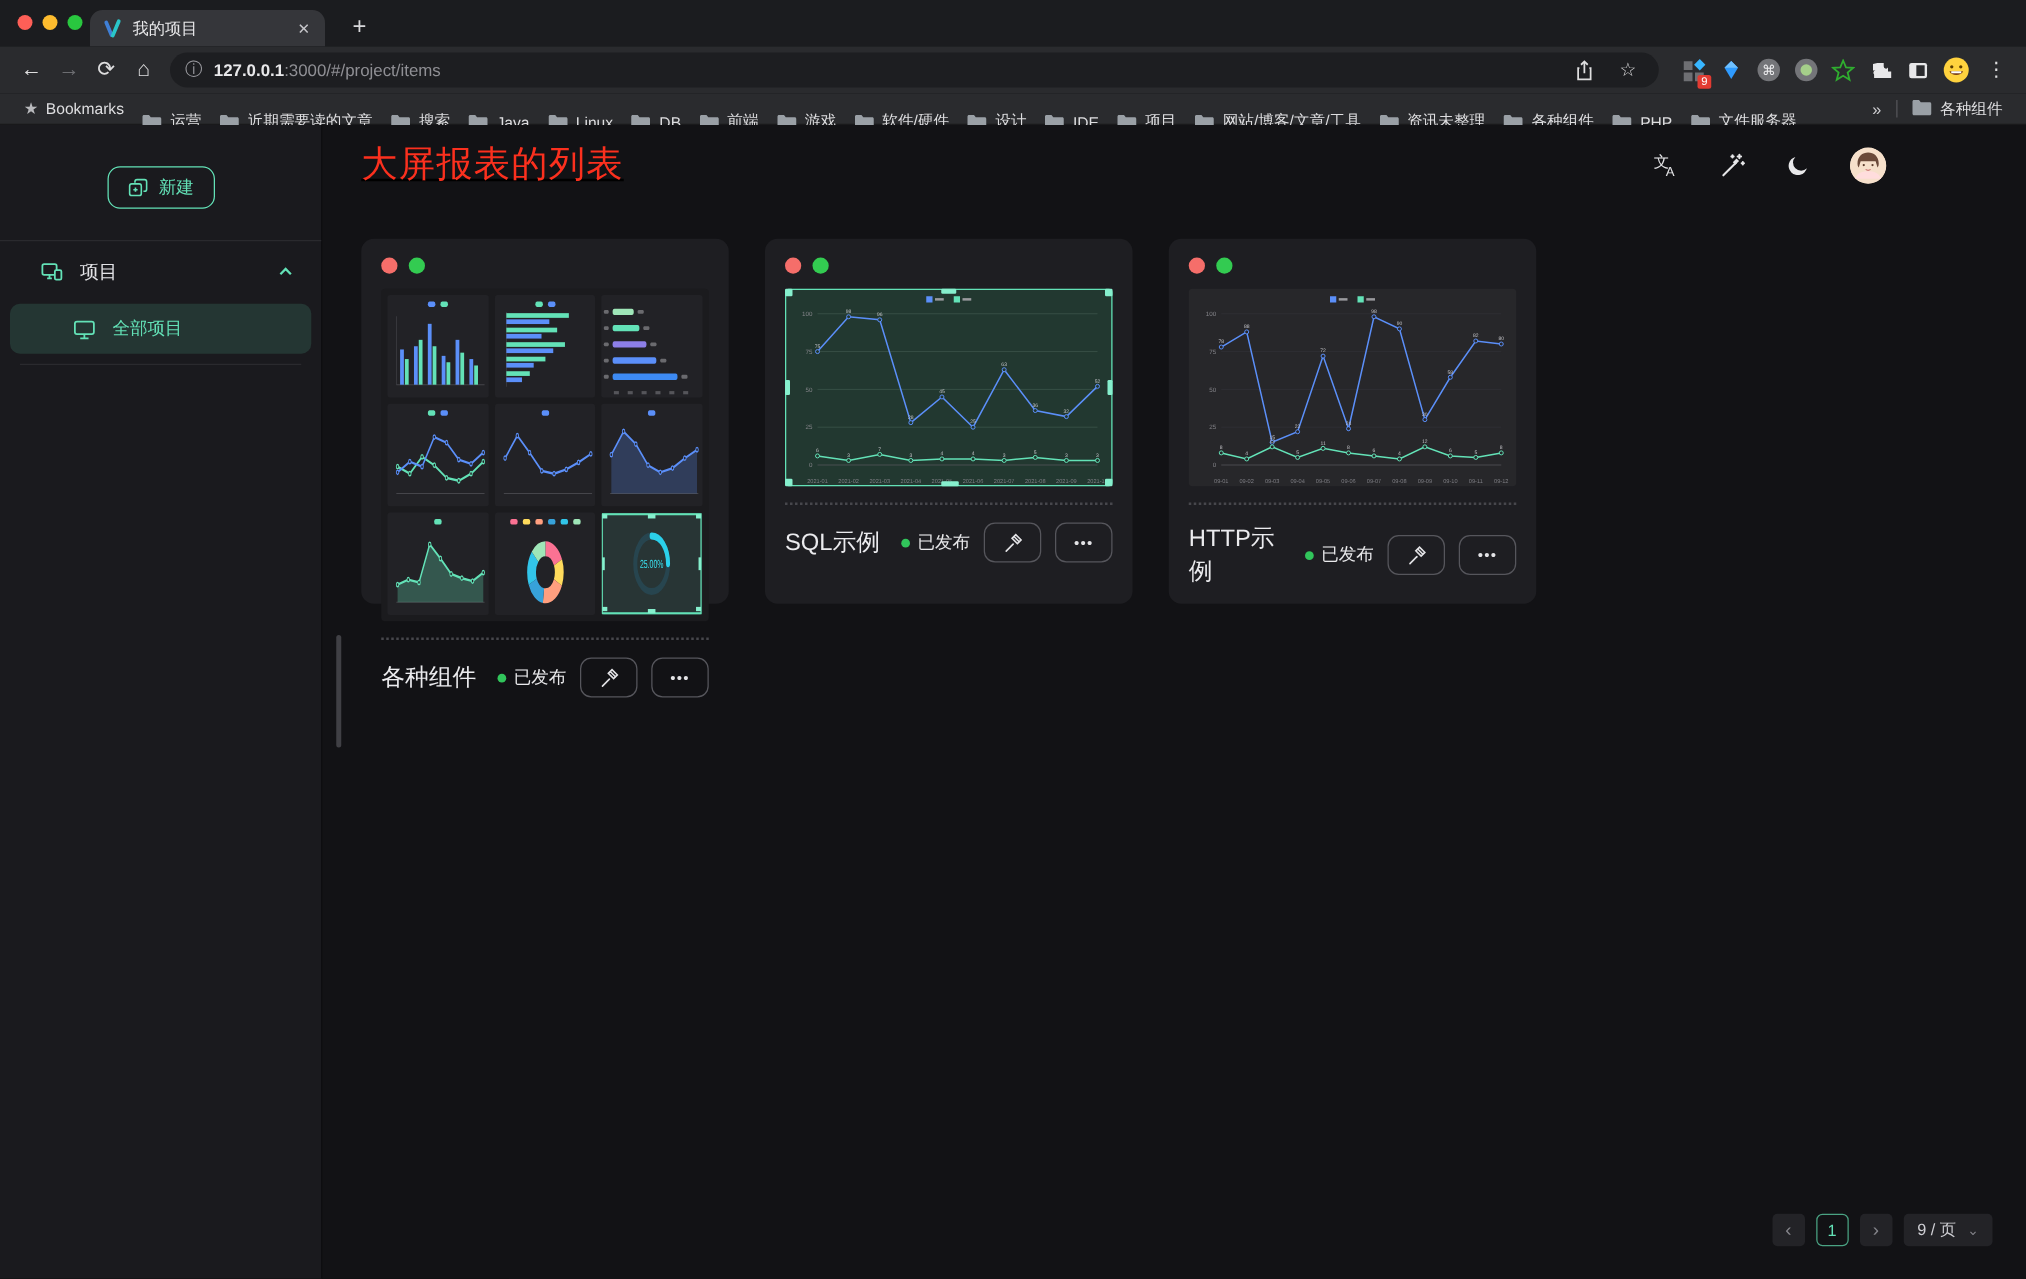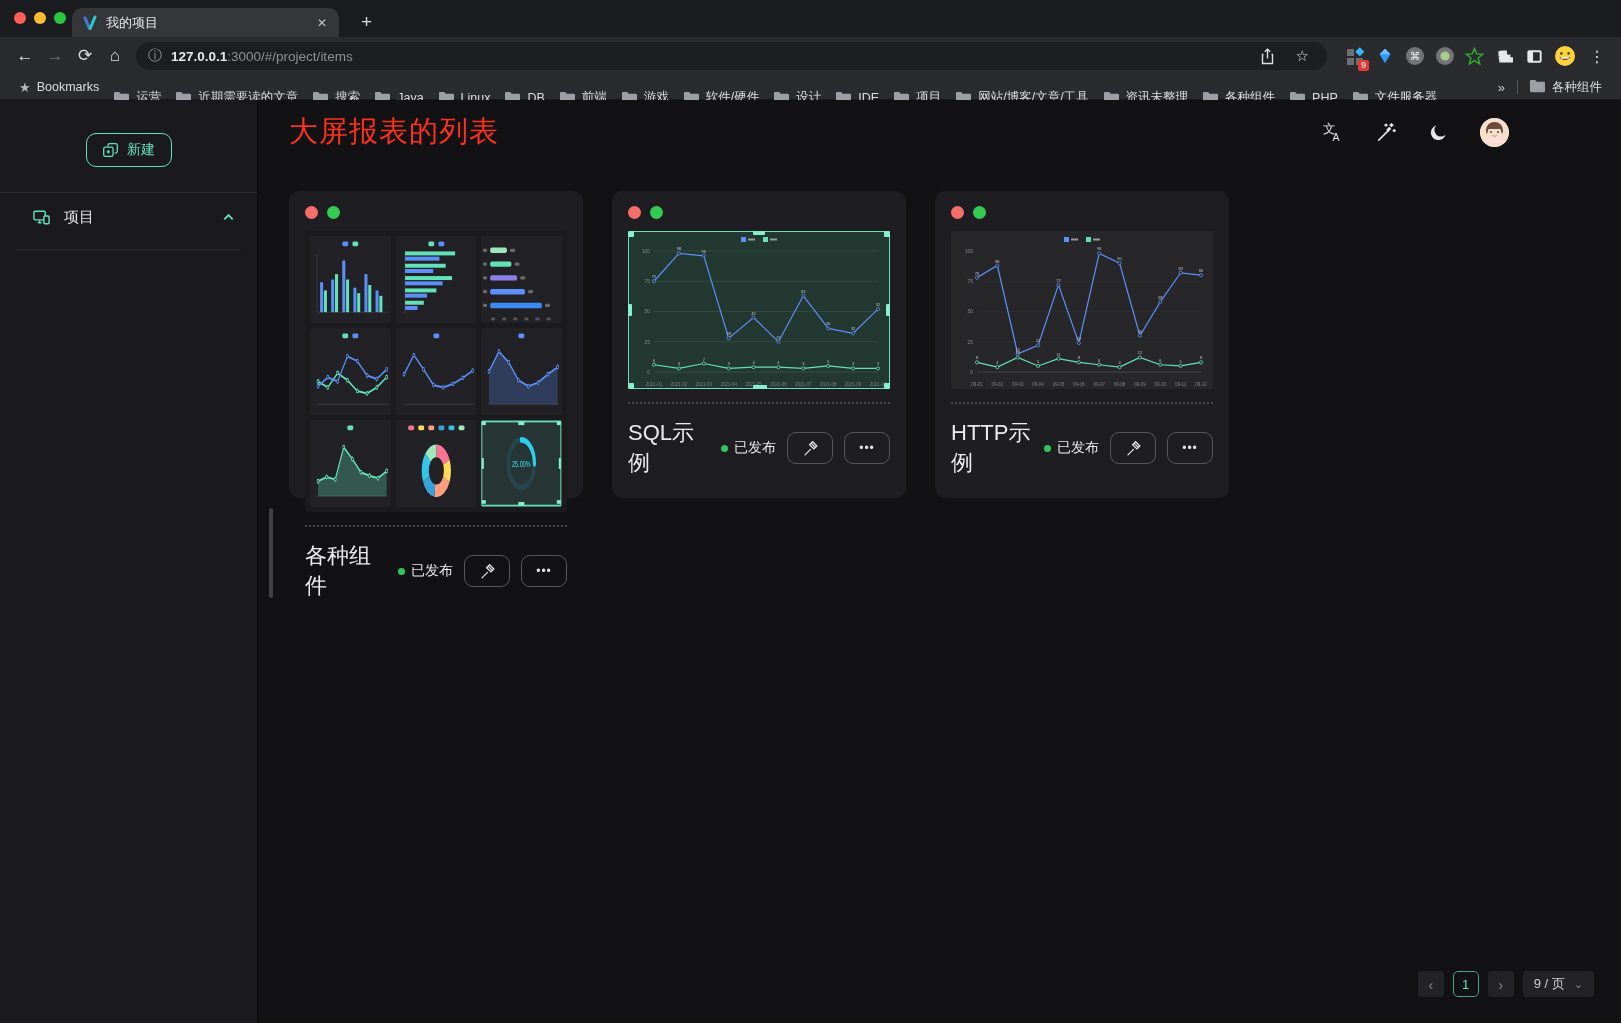--- a/index.html
+++ b/index.html
@@ -6,21 +6,21 @@
   body{width:1621px;height:1023px;position:relative;overflow:hidden;
        font-family:"Liberation Sans","DejaVu Sans",sans-serif;-webkit-font-smoothing:antialiased;}
   *{box-sizing:border-box;}
   button{font-family:inherit;cursor:pointer;}
 
   
   .titlebar{height:37px;background:#1b1c1f;position:relative;display:flex;align-items:flex-end;}
   .lights{position:absolute;left:14px;top:12px;display:flex;gap:8px;}
   .light{width:12px;height:12px;border-radius:50%;}
   .light.r{background:#fe5f57}.light.y{background:#febc2e}.light.g{background:#29c73f}
-  .tab{margin-left:72px;width:267px;height:29px;background:#35363a;border-radius:10px 10px 0 0;
+  .tab{margin-left:72px;width:188px;height:29px;background:#35363a;border-radius:10px 10px 0 0;
        display:flex;align-items:center;padding:0 10px;gap:8px;}
   .tab-title{font-size:13px;color:#e7e7e9;flex:1;white-space:nowrap;overflow:hidden;}
   .tab-close{color:#c6c6ca;font-size:12px;background:none;border:none;padding:0 2px;}
   .newtab{color:#d8d8db;font-size:19px;margin:0 0 5px 16px;background:none;border:none;line-height:1;}
 
   .toolbar{height:38px;background:#2a2b2e;display:flex;align-items:center;padding:0 10px;}
   .nav-ico{width:30px;height:28px;text-align:center;font-size:17px;line-height:28px;color:#dededf;background:none;border:none;padding:0;}
   .nav-ico.disabled{color:#6c6d71;}
   .omnibox{flex:1;height:28px;background:#1d1e21;border-radius:14px;display:flex;align-items:center;
            padding:0 12px;margin:0 8px 0 6px;gap:9px;}
@@ -57,21 +57,21 @@
   .mi{display:flex;align-items:center;height:40px;margin:2px 8px;border-radius:8px;padding-left:50px;
       gap:13px;color:#d8d8dc;font-size:14px;}
   .mi.active{background:rgba(99,226,183,.14);color:#63e2b7;}
   .mi.root{padding-left:24px;margin-top:6px;}
   .sb-footer{position:absolute;bottom:0;left:0;right:0;border-top:1px solid #2a2a2e;padding:12px 10px;
              display:flex;justify-content:space-between;}
   .sb-btn{height:34px;background:#29292d;border:none;border-radius:6px;color:#d8d8dc;font-size:13px;
           display:flex;align-items:center;gap:8px;padding:0 14px;}
 
   .main{flex:1;position:relative;padding-left:31px;}
-  .page-header{display:flex;align-items:center;height:64px;}
+  .page-header{display:flex;align-items:center;height:64px;text-decoration:underline;}
   .page-title{font-size:29px;color:#fb301e;letter-spacing:1px;}
   .header-icons{margin-left:auto;display:flex;align-items:center;gap:31px;margin-right:112px;}
   .h-ico{color:#e6e6e8;background:none;border:none;display:flex;padding:0;}
   .avatar{width:29px;height:29px;border-radius:50%;overflow:hidden;padding:0;border:none;background:#f3ddc8;}
 
   .cards{display:flex;gap:29px;margin-top:27px;}
   .card{width:294px;background:#1e1e22;border-radius:10px;padding:13px 16px 13px;}
   .dots{display:flex;gap:9px;padding-top:2px;}
   .dot{width:13px;height:13px;border-radius:50%;}
   .dot.red{background:#f56e6a}.dot.green{background:#33cb51}
@@ -85,21 +85,21 @@
   .preview > svg{display:block;width:100%;height:100%;}
   .handle{position:absolute;background:#86efcd;border-radius:1px;}
   .handle.tm,.handle.bm{left:50%;margin-left:-6px;width:12px;height:4px;}
   .handle.tm{top:0}.handle.bm{bottom:0}
   .handle.ml,.handle.mr{top:50%;margin-top:-6px;width:4px;height:12px;}
   .handle.ml{left:0}.handle.mr{right:0}
   .handle.tl,.handle.tr,.handle.bl,.handle.br{width:6px;height:6px;}
   .handle.tl{left:0;top:0}.handle.tr{right:0;top:0}.handle.bl{left:0;bottom:0}.handle.br{right:0;bottom:0}
   .dashed{border-top:2px dotted #47474c;margin-top:13px;}
   .cfoot{display:flex;align-items:center;margin-top:14px;gap:11px;}
-  .cname{font-size:22px;color:#ebebee;flex:1;}
+  .cname{font-size:19px;color:#ebebee;flex:1;}
   .status{display:flex;align-items:center;gap:6px;font-size:14px;color:#e9e9eb;}
   .sdot{width:7px;height:7px;border-radius:50%;background:#31c55b;}
   .icon-btn{width:46px;height:32px;border:1px solid #56565c;border-radius:9px;background:transparent;
             color:#e3e3e6;display:flex;align-items:center;justify-content:center;font-size:12px;letter-spacing:1px;}
 
   .pagination{position:absolute;right:27px;bottom:26px;display:flex;gap:9px;align-items:center;}
   .pg-btn{width:26px;height:26px;background:#232327;border:none;border-radius:4px;color:#85858b;
           display:flex;align-items:center;justify-content:center;font-size:15px;}
   .pg-cur{width:26px;height:26px;border:1px solid #4aa383;border-radius:5px;color:#63e2b7;background:transparent;
           display:flex;align-items:center;justify-content:center;font-size:13px;}
@@ -344,20 +344,28 @@
         <rect x="12.5" y="8.5" width="5.5" height="8" rx="1.2" fill="#1a1a1e"></rect>
       </svg>
       <span>项目</span>
       <span class="chev">
         <svg width="13" height="13" viewBox="0 0 14 14" fill="none" stroke="currentColor" stroke-width="2">
             <path d="M2.5 9 7 4.5 11.5 9"></path>
           </svg>
       </span>
     </div>
 
+    <div class="mi active">
+      <svg width="19" height="19" viewBox="0 0 20 20" fill="none" stroke="currentColor" stroke-width="1.5">
+        <rect x="2" y="3.5" width="16" height="10.5" rx="1.8"></rect>
+          <path d="M6.5 17.5h7"></path>
+          <path d="M10 14v3.5"></path>
+      </svg>
+      <span>全部项目</span>
+    </div>
     <div class="sb-div2"></div>
 
   </aside>
 
   <main class="main">
     <div class="scroll-thumb"></div>
 
     <div class="page-header">
       <span class="page-title" style="color: rgb(251, 48, 30);">大屏报表的列表</span>
       <div class="header-icons">

